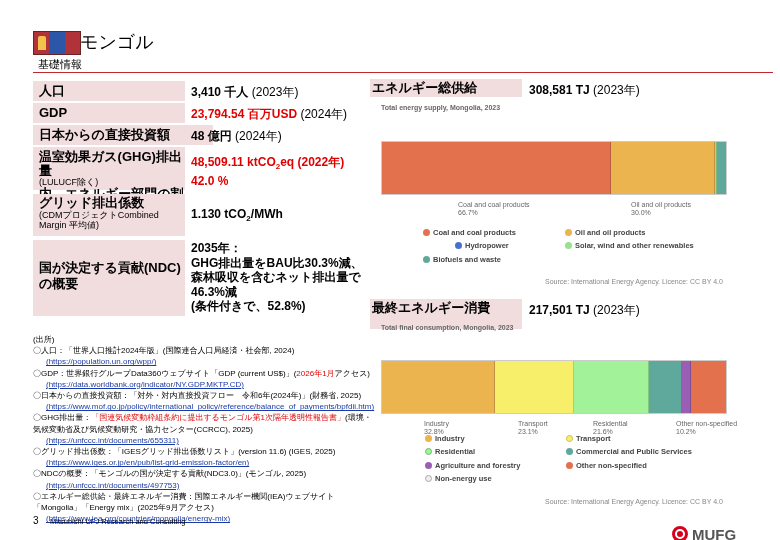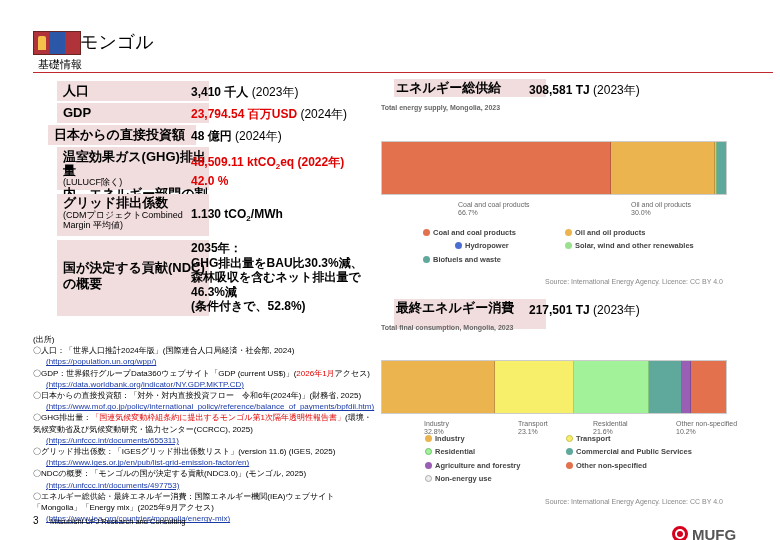--- a/index.html
+++ b/index.html
@@ -7,21 +7,21 @@
          font-family:"Liberation Sans", "DejaVu Sans", sans-serif; color:#000; }
   .abs { position:absolute; }
   .flag { left:33px; top:31px; width:48px; height:24px; display:flex; border:1px solid #6b2222; box-sizing:border-box; }
   .flag .r { flex:1; background:#b0333a; position:relative; }
   .flag .b { flex:1; background:#2c56a8; }
   .soyombo { position:absolute; left:4px; top:4px; width:8px; height:14px; background:#f2c24a; border-radius:2px 2px 0 0; }
   .title { left:80px; top:30px; font-size:18px; font-weight:normal; }
   .subtitle { left:38px; top:57px; font-size:11px; }
   .rule { left:33px; top:72px; width:740px; height:1px; background:#c0282d; }
 
-  .lbl { background:#f1dcde; box-sizing:border-box; padding-left:6px; font-weight:bold; font-size:13px;margin-left:24px; }
+  .lbl { background:#f1dcde; box-sizing:border-box; padding-left:6px; font-weight:bold; font-size:13px; }
   .val { font-size:12px; font-weight:bold; }
   .val .n { font-weight:normal; }
   .red { color:#e00000; }
   .small { font-size:9px; font-weight:normal; }
 
   .src { left:33px; top:334px; width:340px; font-size:8px; line-height:11.2px; }
   .src a { color:#1a3aa8; text-decoration:underline;padding-left:13px; }
   .footer-num { left:33px; top:515px; font-size:10px; }
   .footer-co { left:50px; top:517px; font-size:7.5px; }
 
@@ -51,21 +51,21 @@
 <div class="abs title">モンゴル</div>
 <div class="abs subtitle">基礎情報</div>
 <div class="abs rule"></div>
 
 <div class="abs lbl" style="left:33px;top:81px;width:152px;height:20px;line-height:20px;">人口</div>
 <div class="abs val" style="left:191px;top:84px;"><span>3,410 千人</span> <span class="n">(2023年)</span></div>
 
 <div class="abs lbl" style="left:33px;top:103px;width:152px;height:20px;line-height:20px;">GDP</div>
 <div class="abs val" style="left:191px;top:106px;"><span class="red">23,794.54 百万USD</span> <span class="n">(2024年)</span></div>
 
-<div class="abs lbl" style="left:24px;top:125px;width:148px;height:20px;line-height:20px;">日本からの直接投資額</div>
+<div class="abs lbl" style="left:33px;top:125px;width:180px;height:20px;line-height:20px;">日本からの直接投資額</div>
 <div class="abs val" style="left:191px;top:128px;"><span>48 億円</span> <span class="n">(2024年)</span></div>
 
 <div class="abs lbl" style="left:33px;top:147px;width:152px;height:43px;padding-top:3px;line-height:14px;">
   <div>温室効果ガス(GHG)排出量</div>
   <div class="small" style="line-height:9px;">(LULUCF除く)</div>
   <div>内、エネルギー部門の割合</div>
 </div>
 <div class="abs val red" style="left:191px;top:155px;line-height:14px;">
   <div><span>48,509.11 ktCO</span><sub style="font-size:8px;">2</sub><span>eq (2022年)</span></div>
   <div>42.0 %</div>

